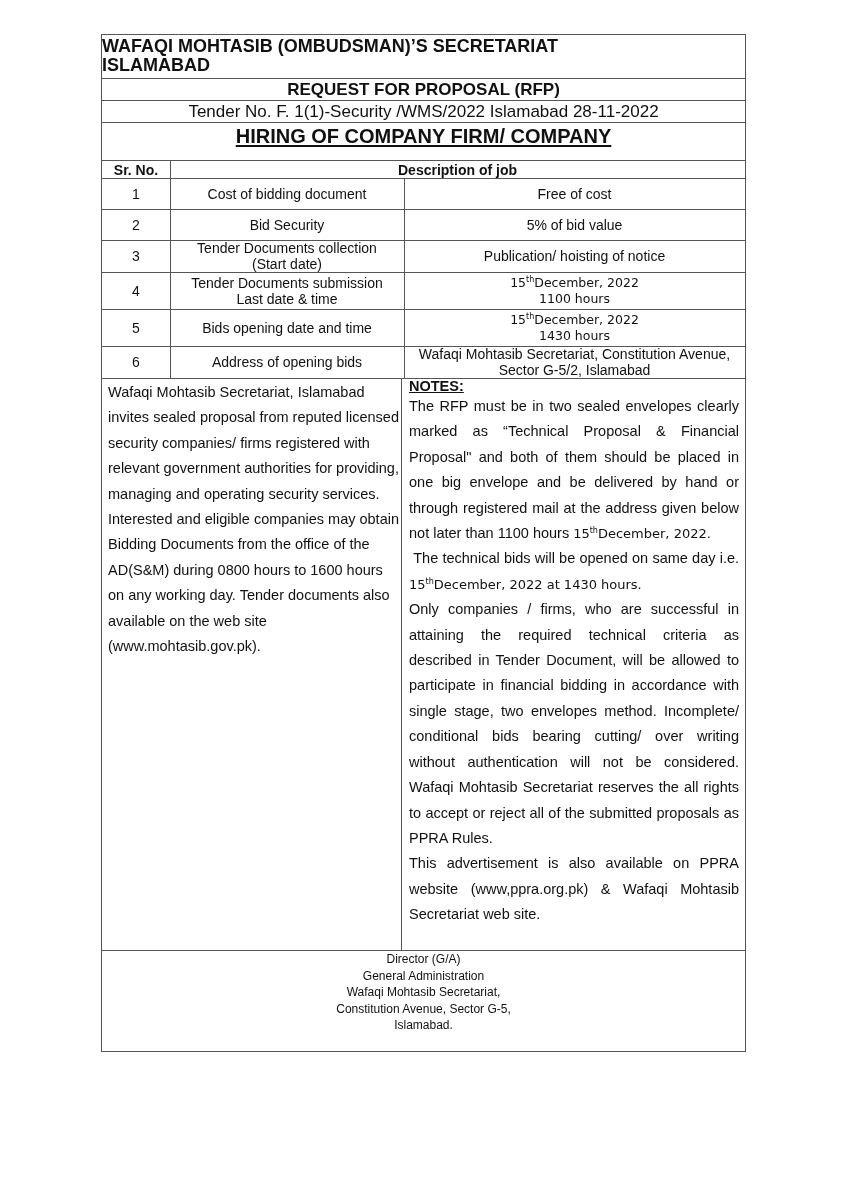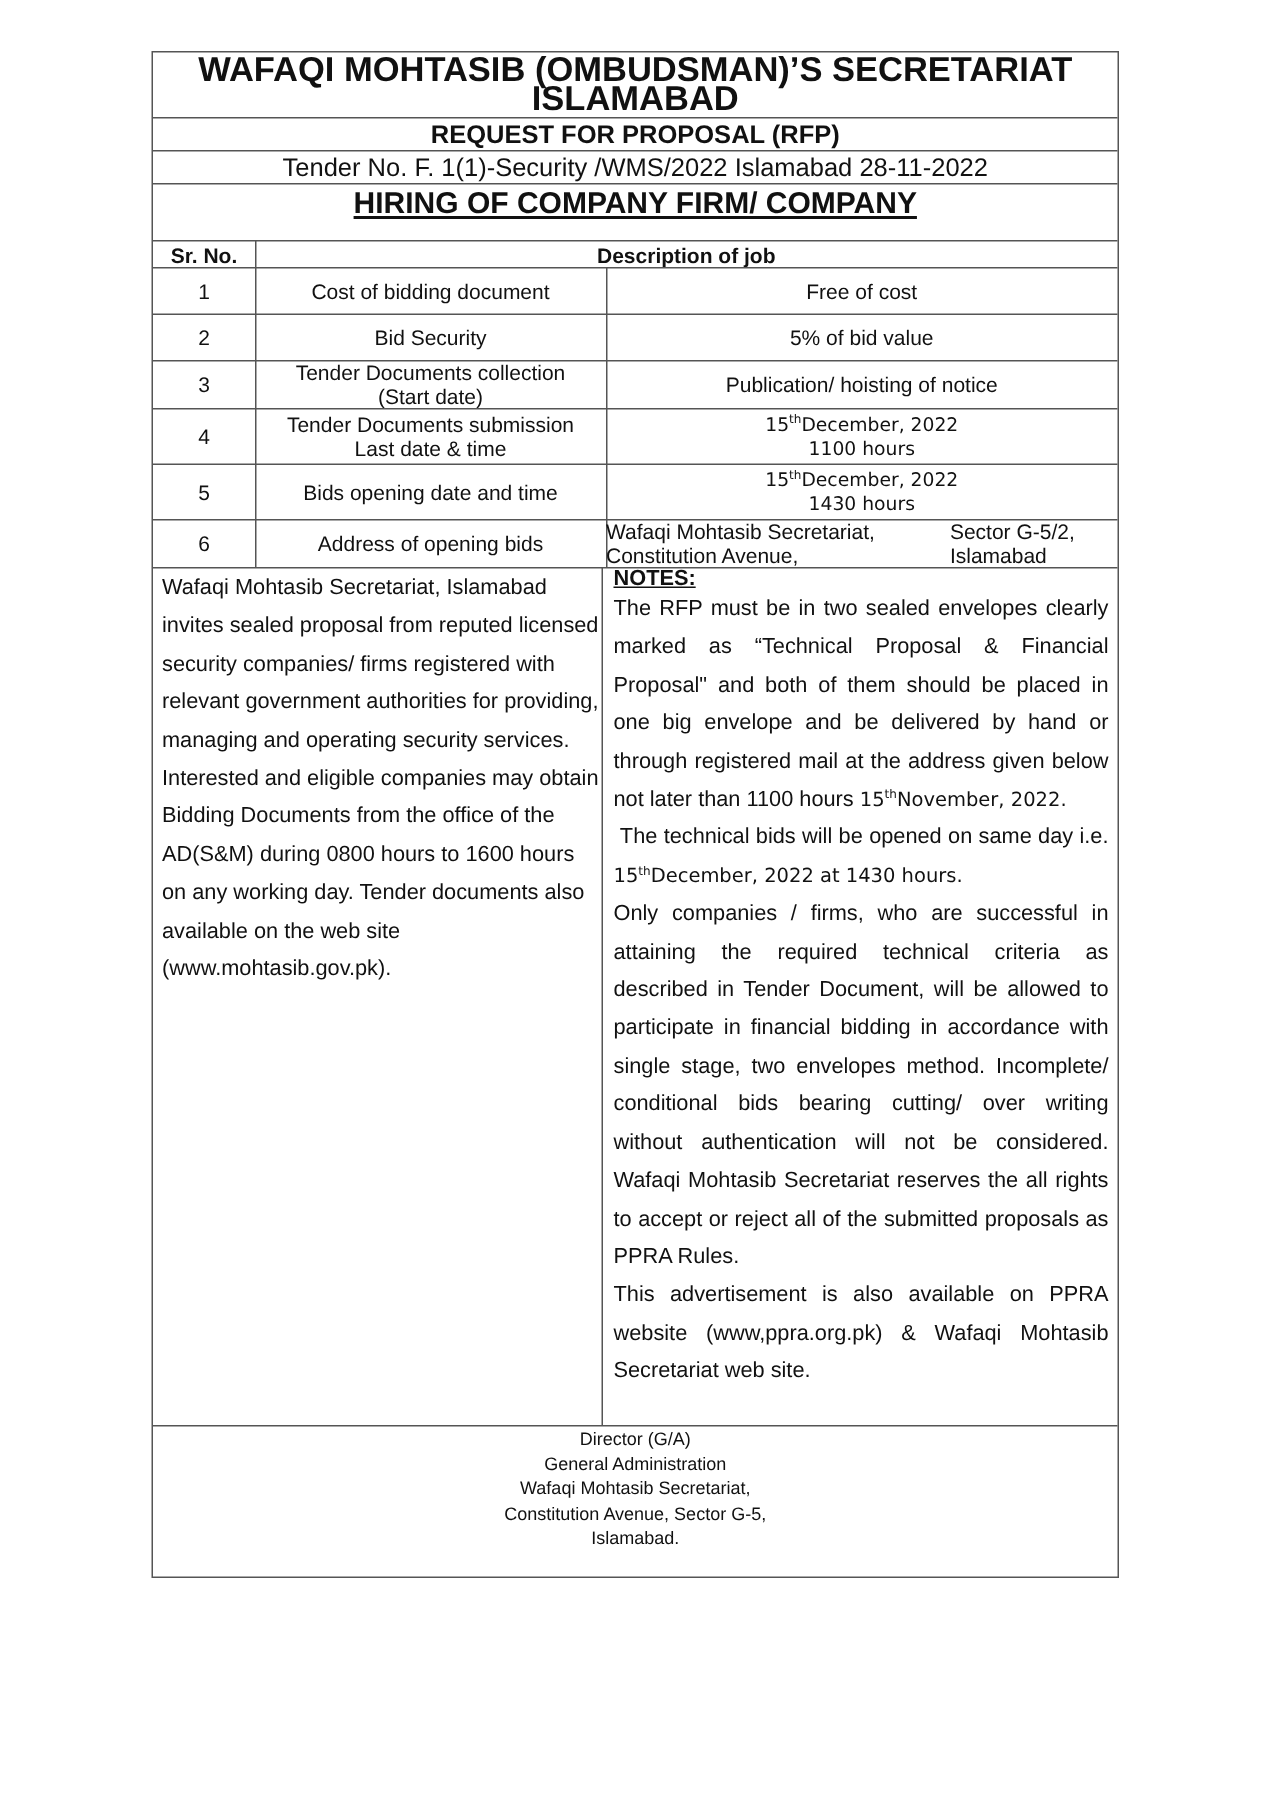--- a/index.html
+++ b/index.html
@@ -2,21 +2,21 @@
 <html><head>
 <meta charset="utf-8">
 <style>
   * { box-sizing: border-box; margin: 0; padding: 0; }
   html, body { width: 841px; height: 1200px; background: #ffffff; }
   body { position: relative; font-family: "Liberation Sans", sans-serif; color: #111; overflow: hidden; }
   .frame { position: absolute; left: 101px; top: 34px; width: 645px; height: 1018px; border: 1.5px solid #555; }
   .hl { position: absolute; left: 0; right: 0; height: 0; border-top: 1.5px solid #555; }
   .vl { position: absolute; width: 0; border-left: 1.5px solid #555; }
   .abs { position: absolute; }
-  .title1 { left: 0; right: 0; top: 2px; font-size: 23px; font-weight: bold; line-height: 19px; text-align: center; }
+  .title1 { left: 0; right: 0; top: 2px; font-size: 18px; font-weight: bold; line-height: 19px; }
   .title2 { left: 0; right: 0; top: 45px; font-size: 17px; font-weight: bold; line-height: 20px; text-align: center; }
   .title3 { left: 0; right: 0; top: 67px; font-size: 17px; line-height: 20px; text-align: center; }
   .title4 { left: 0; right: 0; top: 89px; font-size: 20px; font-weight: bold; line-height: 24px; text-align: center; }
   .title4 span { text-decoration: underline; text-underline-offset: 2px; }
   .thead { font-size: 13.5px; font-weight: bold; line-height: 17px; }
   .cell { position: absolute; display: flex; align-items: center; justify-content: center; text-align: left; font-size: 14px; line-height: 16px; }
   .cal { font-family: "DejaVu Sans", sans-serif; font-size: 12.5px; line-height: 16px; }
   sup { font-size: 8px; vertical-align: 5px; line-height: 0; }
   .lefttext { left: 6px; width: 292px; top: 345px; font-size: 14.5px; line-height: 25.4px; }
   .notes { left: 307px; width: 330px; top: 344px; font-size: 14.5px; }
@@ -80,33 +80,33 @@
   <div class="cell" style="left:0;width:68px;top:274px;height:37px">5</div>
   <div class="cell" style="left:68px;width:234px;top:274px;height:37px">Bids opening date and time</div>
   <div class="cell cal" style="left:302px;width:341px;top:274px;height:37px;flex-direction:column">
     <div><span>15</span><sup>th</sup><span>December, 2022</span></div>
     <div>1430 hours</div>
   </div>
   <div class="hl" style="top:311px"></div>
 
   <div class="cell" style="left:0;width:68px;top:311px;height:32px">6</div>
   <div class="cell" style="left:68px;width:234px;top:311px;height:32px">Address of opening bids</div>
-  <div class="cell" style="left:302px;width:341px;top:311px;height:32px;">
+  <div class="cell" style="left:302px;width:341px;top:311px;height:32px;flex-direction:column">
     <div>Wafaqi Mohtasib Secretariat, Constitution Avenue,</div>
     <div>Sector G-5/2, Islamabad</div>
   </div>
   <div class="hl" style="top:343px"></div>
 
   <div class="vl" style="left:299px;top:343px;height:572px"></div>
 
   <div class="abs lefttext">Wafaqi Mohtasib Secretariat, Islamabad invites sealed proposal from reputed licensed security companies/ firms registered with relevant government authorities for providing, managing and operating security services. Interested and eligible companies may obtain Bidding Documents from the office of the AD(S&amp;M) during 0800 hours to 1600 hours on any working day. Tender documents also available on the web site (www.mohtasib.gov.pk).</div>
 
   <div class="abs notes">
     <div class="hd">NOTES:</div>
-    <p><span>The RFP must be in two sealed envelopes clearly marked as “Technical Proposal &amp; Financial Proposal" and both of them should be placed in one big envelope and be delivered by hand or through registered mail at the address given below not later than 1100 hours </span><span class="cal" style="font-size:13px"><span>15</span><sup>th</sup><span>November, 2022.</span></span></p>
+    <p><span>The RFP must be in two sealed envelopes clearly marked as “Technical Proposal &amp; Financial Proposal" and both of them should be placed in one big envelope and be delivered by hand or through registered mail at the address given below not later than 1100 hours </span><span class="cal" style="font-size:13px"><span>15</span><sup>th</sup><span>December, 2022.</span></span></p>
     <p style="white-space:pre-wrap;"><span> The technical bids will be opened on same day i.e. </span><span class="cal" style="font-size:13px"><span>15</span><sup>th</sup><span>December, 2022 at 1430 hours.</span></span></p>
     <p>Only companies / firms, who are successful in attaining the required technical criteria as described in Tender Document, will be allowed to participate in financial bidding in accordance with single stage, two envelopes method. Incomplete/ conditional bids bearing cutting/ over writing without authentication will not be considered. Wafaqi Mohtasib Secretariat reserves the all rights to accept or reject all of the submitted proposals as PPRA Rules.</p>
     <p>This advertisement is also available on PPRA website (www,ppra.org.pk) &amp; Wafaqi Mohtasib Secretariat web site.</p>
   </div>
 
   <div class="hl" style="top:915px"></div>
 
   <div class="abs footer">
     <div>Director (G/A)</div>
     <div>General Administration</div>

